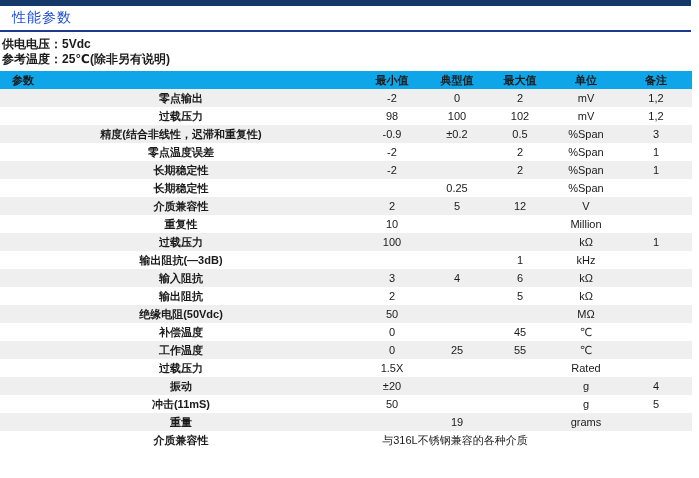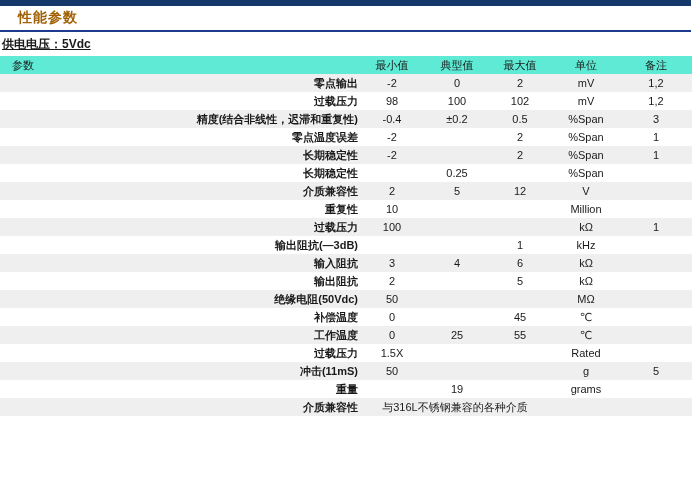--- a/index.html
+++ b/index.html
@@ -10,83 +10,83 @@
     font-family:"Liberation Sans","DejaVu Sans",sans-serif;
     overflow:hidden;
   }
   .topbar {
     height:6px;
     margin:0 8px 0 0;
     background:#14386a;
   }
   .page-title {
     font-size:14px;
-    font-weight:bold;
-    color:#a16207;
-    margin:3px 0 3px 18px;
+    font-weight:normal;
+    color:#1d4ed8;
+    margin:3px 0 3px 12px;
     letter-spacing:1px;
   }
   .title-rule {
     height:2px;
     margin:0 8px 0 0;
     background:#1d3a8f;
   }
   .intro {
     margin:5px 0 0 2px;
   }
   .intro-line {
     font-size:12px;
     font-weight:bold;
     line-height:15px;
     white-space:nowrap;
-    text-decoration:underline;
   }
   table.spec {
     width:692px;
     margin-top:4px;
     border-collapse:collapse;
     table-layout:fixed;
     font-size:11px;
   }
   table.spec th, table.spec td {
     height:18px;
     padding:0;
     text-align:center;
     vertical-align:middle;
     white-space:nowrap;
     overflow:hidden;
   }
   table.spec thead th {
-    font-weight:normal;
-    background:#5eead4;
+    font-weight:bold;
+    background:#0ea5e9;
   }
   table.spec thead th:first-child {
     text-align:left;
     padding-left:12px;
   }
   table.spec td:first-child {
-    text-align:right;
+    text-align:center;
     padding-left:4px;
     font-weight:600;
   }
   table.spec tbody tr:nth-child(odd) {
     background:#efefef;
   }
 </style>
 </head>
 <body>
 
 <div class="topbar"></div>
 
 <div class="page-title">性能参数</div>
 
 <div class="title-rule"></div>
 
 <div class="intro">
   <div class="intro-line">供电电压：5Vdc</div>
+  <div class="intro-line">参考温度：25℃(除非另有说明)</div>
 </div>
 
 <table class="spec">
   <colgroup>
     <col style="width:358px">
     <col style="width:68px">
     <col style="width:62px">
     <col style="width:64px">
     <col style="width:68px">
     <col style="width:72px">
@@ -113,21 +113,21 @@
       <tr>
         <td>过载压力</td>
         <td>98</td>
         <td>100</td>
         <td>102</td>
         <td>mV</td>
         <td>1,2</td>
       </tr>
       <tr>
         <td>精度(结合非线性，迟滞和重复性)</td>
-        <td>-0.4</td>
+        <td>-0.9</td>
         <td>±0.2</td>
         <td>0.5</td>
         <td>%Span</td>
         <td>3</td>
       </tr>
       <tr>
         <td>零点温度误差</td>
         <td>-2</td>
         <td></td>
         <td>2</td>
@@ -224,20 +224,28 @@
       </tr>
       <tr>
         <td>过载压力</td>
         <td>1.5X</td>
         <td></td>
         <td></td>
         <td>Rated</td>
         <td></td>
       </tr>
       <tr>
+        <td>振动</td>
+        <td>±20</td>
+        <td></td>
+        <td></td>
+        <td>g</td>
+        <td>4</td>
+      </tr>
+      <tr>
         <td>冲击(11mS)</td>
         <td>50</td>
         <td></td>
         <td></td>
         <td>g</td>
         <td>5</td>
       </tr>
       <tr>
         <td>重量</td>
         <td></td>

